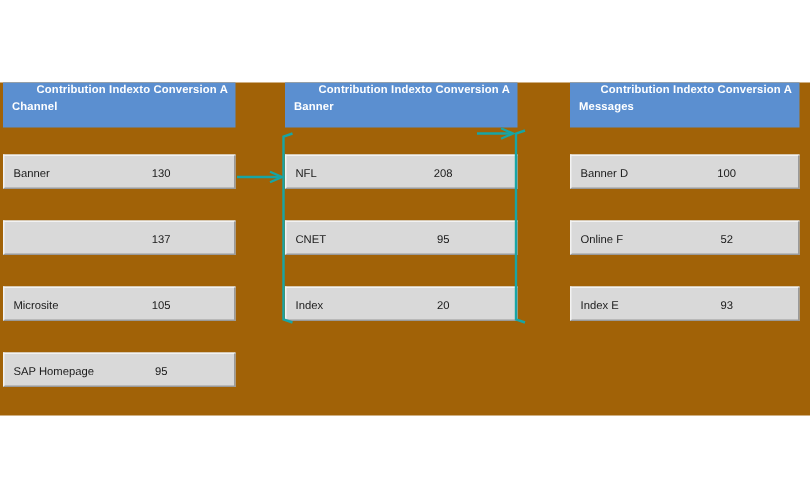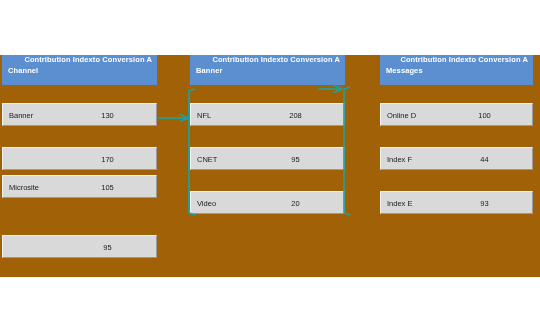--- a/index.html
+++ b/index.html
@@ -74,27 +74,28 @@
           <span>Contribution Index</span>
           <span>to Conversion A</span>
         </span>
       </div>
       <div class="rows">
         <div class="row" style="top:18px">
           <span class="lbl">Banner</span>
           <span class="val">130</span>
         </div>
         <div class="row" style="top:62px">
-          <span class="val">170</span>
+          <span class="val">137</span>
         </div>
-        <div class="row" style="top:90px">
+        <div class="row" style="top:106px">
           <span class="lbl">Microsite</span>
           <span class="val">105</span>
         </div>
         <div class="row" style="top:150px">
+          <span class="lbl">SAP Homepage</span>
           <span class="val">95</span>
         </div>
       </div>
     </div>
 
     <div class="col" id="col2">
       <div class="hdr">
         <span class="hl">Banner</span>
         <span class="hr">
           <span>Contribution Index</span>
@@ -104,42 +105,42 @@
       <div class="rows">
         <div class="row" style="top:18px">
           <span class="lbl">NFL</span>
           <span class="val">208</span>
         </div>
         <div class="row" style="top:62px">
           <span class="lbl">CNET</span>
           <span class="val">95</span>
         </div>
         <div class="row" style="top:106px">
-          <span class="lbl">Video</span>
+          <span class="lbl">Index</span>
           <span class="val">20</span>
         </div>
       </div>
     </div>
 
     <div class="col" id="col3">
       <div class="hdr">
         <span class="hl">Messages</span>
         <span class="hr">
           <span>Contribution Index</span>
           <span>to Conversion A</span>
         </span>
       </div>
       <div class="rows">
         <div class="row" style="top:18px">
-          <span class="lbl">Online D</span>
+          <span class="lbl">Banner D</span>
           <span class="val">100</span>
         </div>
         <div class="row" style="top:62px">
-          <span class="lbl">Index F</span>
-          <span class="val">44</span>
+          <span class="lbl">Online F</span>
+          <span class="val">52</span>
         </div>
         <div class="row" style="top:106px">
           <span class="lbl">Index E</span>
           <span class="val">93</span>
         </div>
       </div>
     </div>
 
     <svg id="links" viewBox="0 0 540 222">
       <g fill="none" stroke="#17a5a5" stroke-width="1.6">

